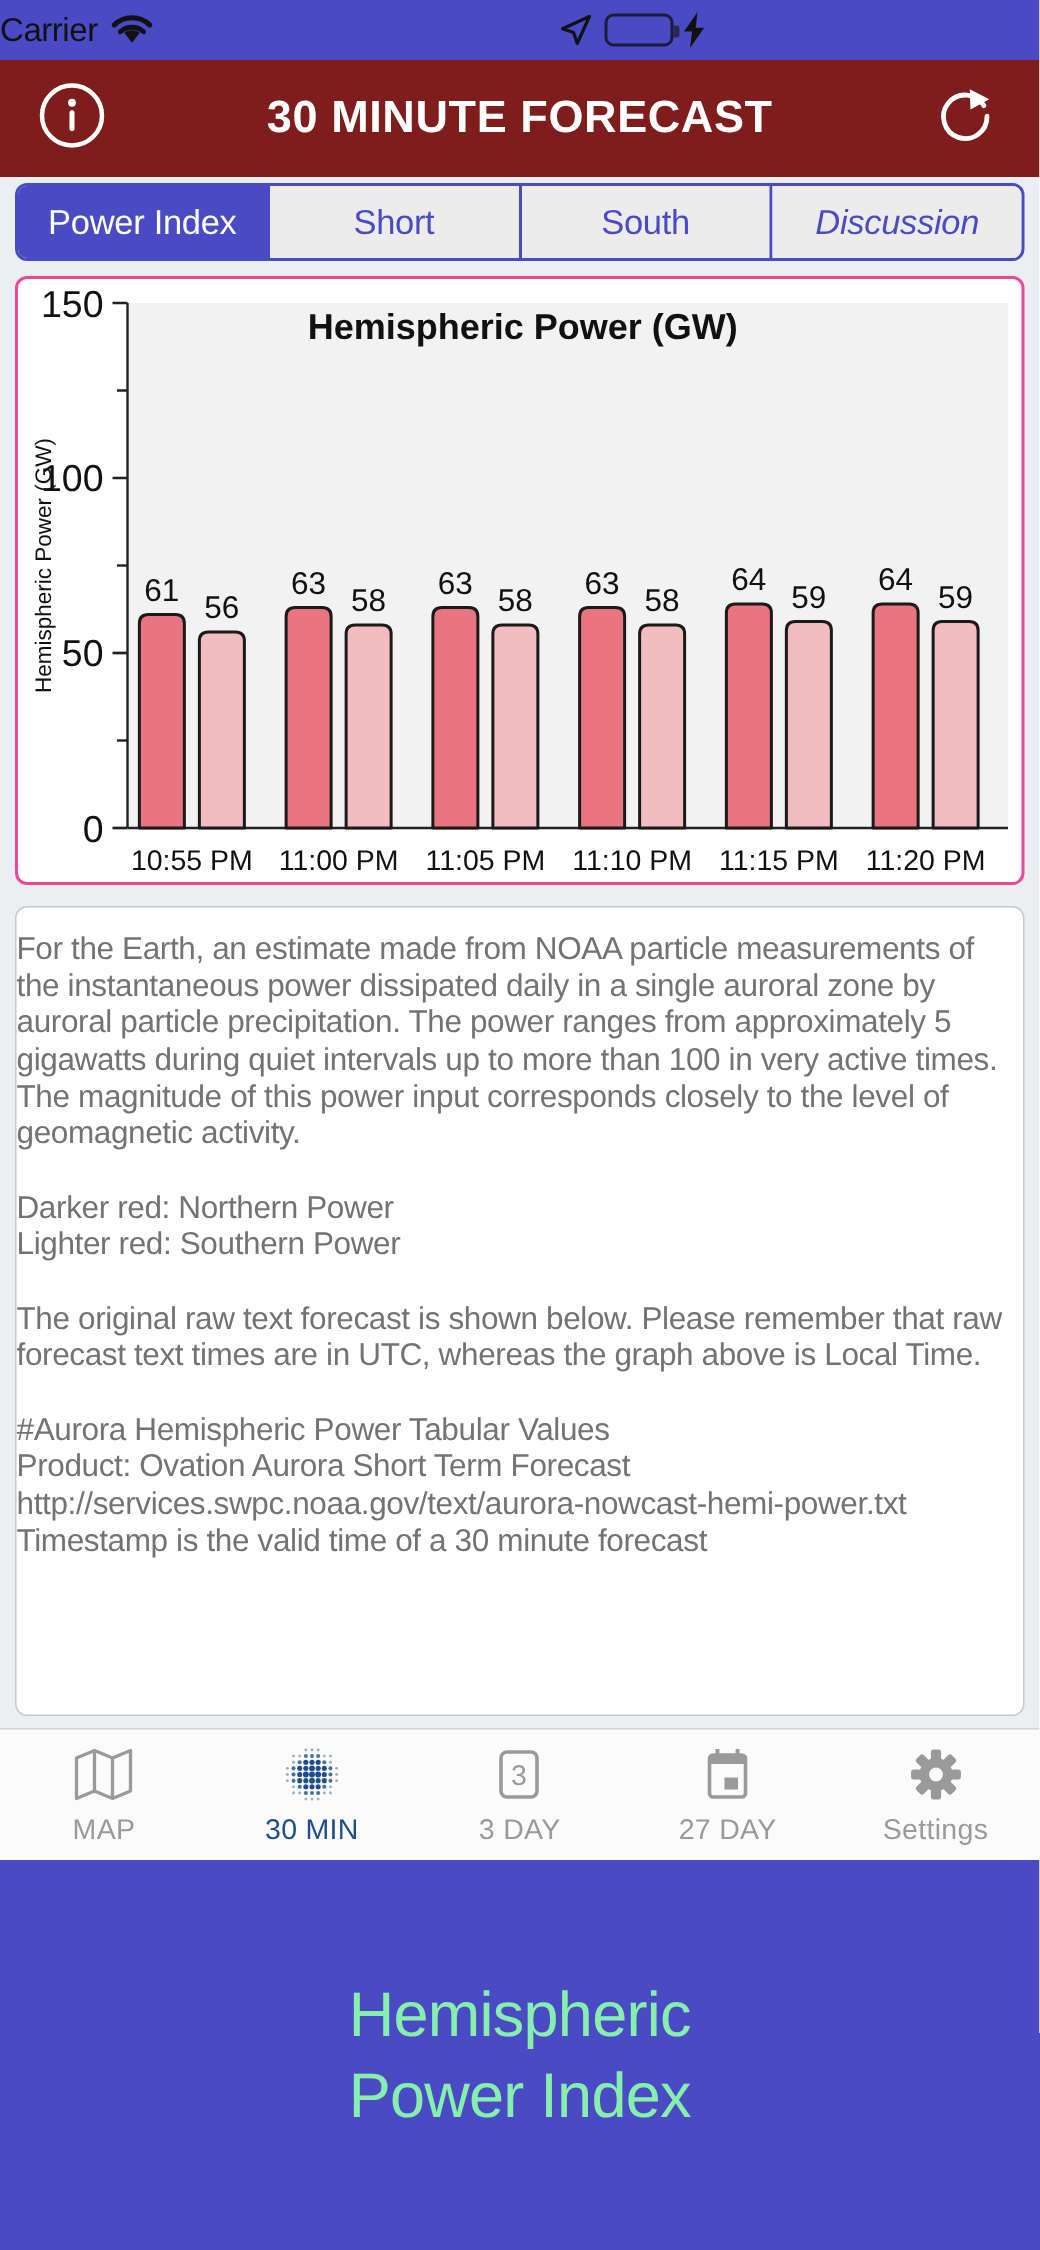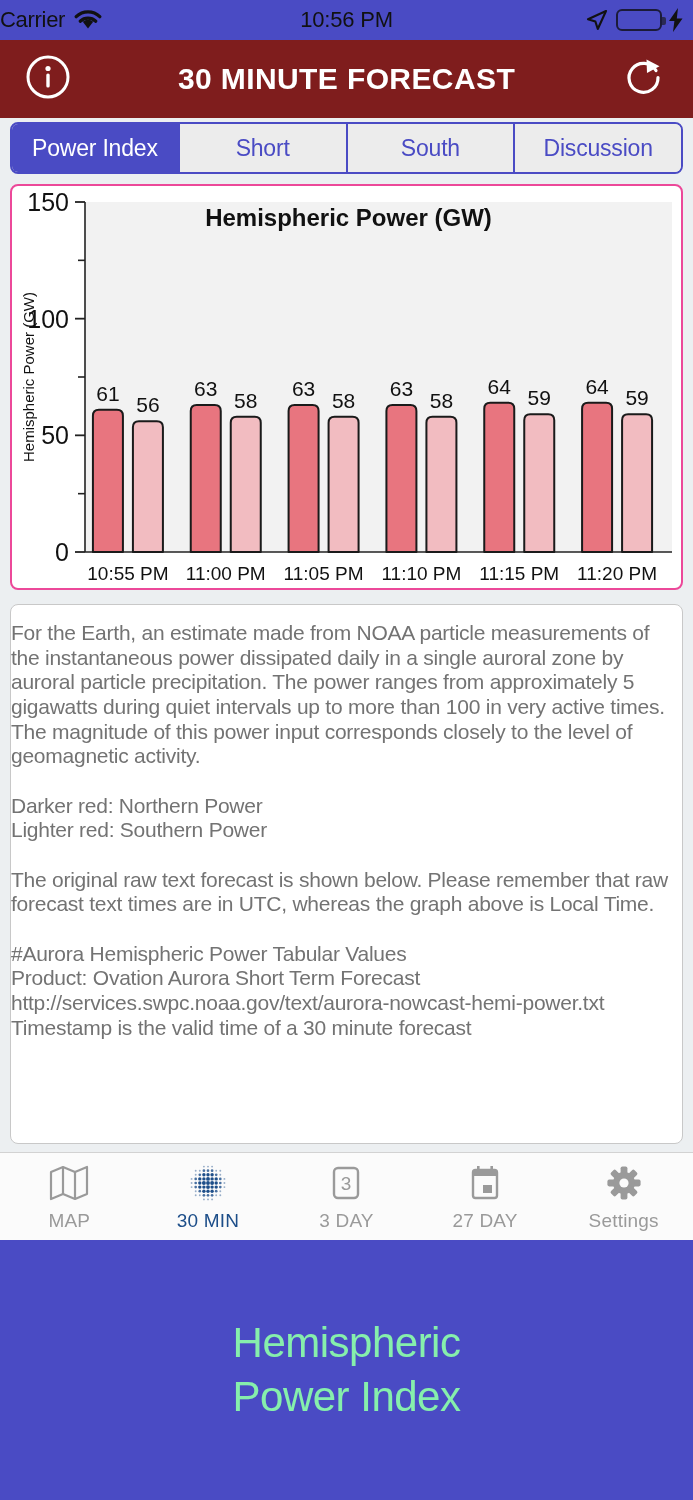--- a/index.html
+++ b/index.html
@@ -49,21 +49,21 @@
   .segmented {
     display: flex; width: 100%; height: 52px;
     border: 2px solid #4a4bc4; border-radius: 8px; overflow: hidden;
     background: #ececec;
   }
   .seg {
     flex: 1; display: flex; align-items: center; justify-content: center;
     font-size: 23px; color: #4a4bc4; background: #ececec;
     border-right: 2px solid #4a4bc4; letter-spacing: -0.2px;
   }
-  .seg:last-child { border-right: none; }
+  .seg:last-child { border-right: none; font-style: italic; }
   .seg.active { background: #4a4bc4; color: #ffffff; }
 
   
   .chart-card {
     position: absolute; top: 184px; left: 10px; width: 673px; height: 406px;
     background: #ffffff; border: 2px solid #ec4899; border-radius: 8px;
   }
   .chart-svg { display: block; width: 673px; height: 404px; }
 
   
@@ -112,21 +112,20 @@
     <div class="sb-left">
       <span class="sb-carrier">Carrier</span>
       <span class="wifi-icon">
         <svg width="30" height="22" viewBox="0 0 30 22">
           <path d="M15 19.5 L20.2 12.8 A8.6 8.6 0 0 0 9.8 12.8 Z" fill="#111"></path>
           <path d="M3.2 7.6 A17 17 0 0 1 26.8 7.6" stroke="#111" stroke-width="3.4" fill="none" stroke-linecap="round"></path>
           <path d="M7.2 12.2 A11.5 11.5 0 0 1 22.8 12.2" stroke="#111" stroke-width="3.2" fill="none" stroke-linecap="round"></path>
         </svg>
       </span>
     </div>
-    <div class="sb-center">10:56 PM</div>
     <div class="sb-right">
       <span class="loc-icon">
         <svg width="24" height="24" viewBox="0 0 24 24">
           <path d="M21 3 L3 11.2 L10.4 13.6 L12.8 21 Z" fill="none" stroke="#111" stroke-width="2.1" stroke-linejoin="round"></path>
         </svg>
       </span>
       <span class="battery">
         <span class="battery-fill"></span>
       </span>
       <span class="bolt-icon">

